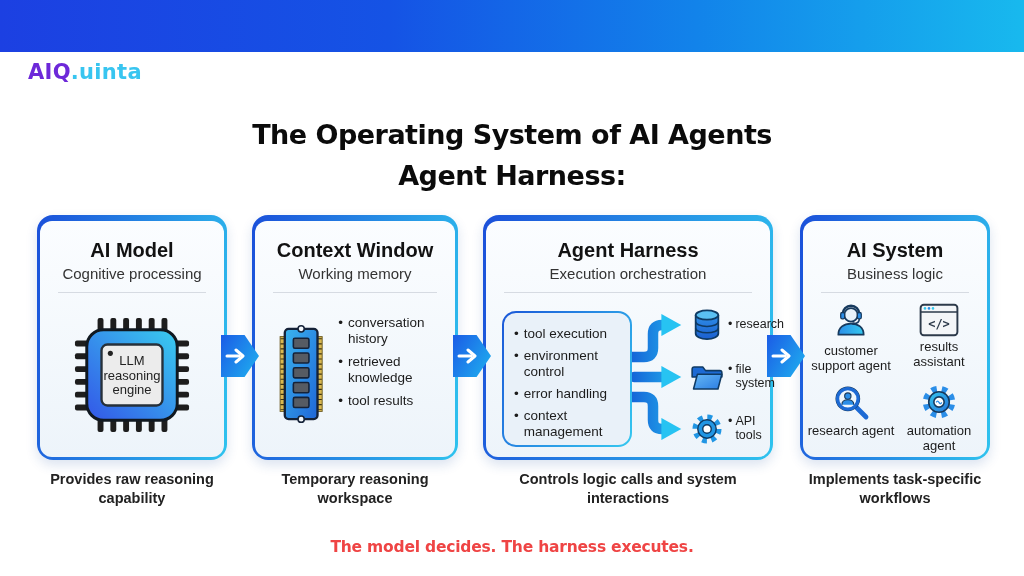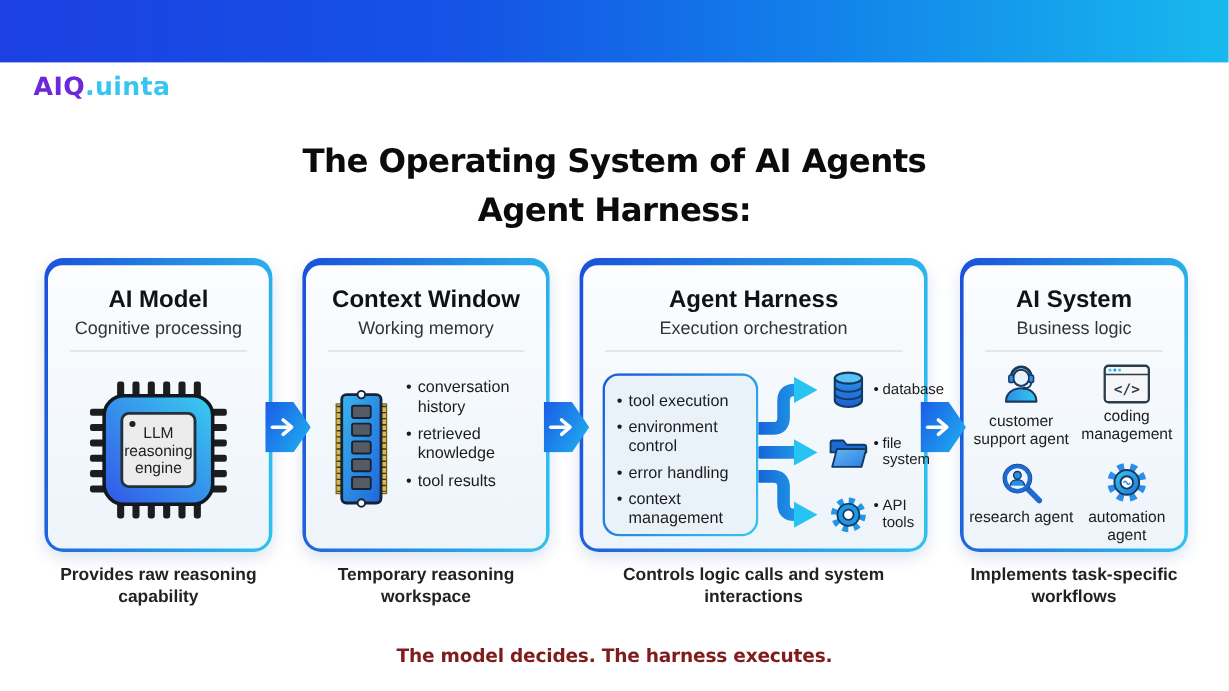--- a/index.html
+++ b/index.html
@@ -58,21 +58,21 @@
         background:linear-gradient(120deg,#1b5ce6,#1fb2ef);
         clip-path:polygon(0 0,62% 0,100% 50%,62% 100%,0 100%);
         display:flex;align-items:center;padding-left:4px;}
   .k1{left:221px;} .k2{left:453px;} .k3{left:767px;}
   
   .caption{position:absolute;top:470px;text-align:center;font-weight:bold;font-size:14.5px;
            color:#222;line-height:1.28;}
   .cap1{left:37px;width:190px;} .cap2{left:252px;width:206px;}
   .cap3{left:483px;width:290px;} .cap4{left:800px;width:190px;}
   .tagline{position:absolute;top:538px;left:0;width:1024px;text-align:center;
-           font-weight:bold;font-size:15.5px;color:#7f1d1d;font-family:"DejaVu Sans",sans-serif;letter-spacing:-.2px;}
+           font-weight:bold;font-size:15.5px;color:#ef4444;font-family:"DejaVu Sans",sans-serif;letter-spacing:-.2px;}
 </style>
 </head>
 <body>
 
 <div class="stage">
 
   <div class="topbar"></div>
 
   <div class="logo">
     <span class="logo-a">AIQ</span><span class="logo-b">.uinta</span>
@@ -227,21 +227,21 @@
                   <stop offset="0" stop-color="#2f8fe8"></stop>
                   <stop offset="1" stop-color="#1b5fd0"></stop>
                 </linearGradient>
               </defs>
             <path d="M8 10 v26 c0 4.5 7.2 8 16 8 s16 -3.5 16 -8 V10" fill="url(#dbg)" stroke="#0f3a63" stroke-width="2.5"></path>
             <path d="M8 19.5 c0 3.6 7.2 6.5 16 6.5 s16 -2.9 16 -6.5 M8 28.5 c0 3.6 7.2 6.5 16 6.5 s16 -2.9 16 -6.5" fill="none" stroke="#0f3a63" stroke-width="2.2"></path>
             <ellipse cx="24" cy="10" rx="16" ry="6.5" fill="#5bc0f2" stroke="#0f3a63" stroke-width="2.5"></ellipse>
           </svg>
           <div class="target-label">
               <span>•</span>
-              <span class="lbl-wide">database</span>
+              <span class="lbl-wide">research</span>
             </div>
         </div>
         <div class="target-row t1">
           <svg width="34" height="30" viewBox="0 0 48 42">
             <defs>
                 <linearGradient id="fg" x1="0" y1="0" x2="1" y2="1">
                   <stop offset="0" stop-color="#66b8f5"></stop>
                   <stop offset="1" stop-color="#2a7ce2"></stop>
                 </linearGradient>
               </defs>
@@ -296,21 +296,21 @@
 
         <div class="agent">
           <svg width="40" height="34" viewBox="0 0 50 42">
             <rect x="2" y="2" width="46" height="38" rx="4" fill="#f4f6f8" stroke="#2d3a4a" stroke-width="2.4"></rect>
             <path d="M2 11 h46" stroke="#2d3a4a" stroke-width="1.6"></path>
             <circle cx="7.5" cy="6.5" r="1.6" fill="#35c8ee"></circle>
               <circle cx="12.5" cy="6.5" r="1.6" fill="#2b8ee8"></circle>
               <circle cx="17.5" cy="6.5" r="1.6" fill="#35c8ee"></circle>
             <text x="25" y="31" text-anchor="middle" font-size="15" font-weight="bold" fill="#2d3a4a" font-family="DejaVu Sans Mono, monospace">&lt;/&gt;</text>
           </svg>
-          <div class="agent-label">coding management</div>
+          <div class="agent-label">results assistant</div>
         </div>
 
         <div class="agent">
           <svg width="38" height="38" viewBox="0 0 48 48">
             <line x1="31" y1="31" x2="43" y2="43" stroke="#1d6ad4" stroke-width="6" stroke-linecap="round"></line>
             <circle cx="20" cy="20" r="14.8" fill="none" stroke="#173a5e" stroke-width="1.6"></circle>
             <circle cx="20" cy="20" r="13" fill="#eef6fd" stroke="#1d6ad4" stroke-width="4.2"></circle>
             <circle cx="20" cy="16.5" r="4" fill="#2b8ee8" stroke="#173a5e" stroke-width="1.4"></circle>
             <path d="M12.5 27.5 c0 -4 3.3 -6.3 7.5 -6.3 s7.5 2.3 7.5 6.3" fill="#2b8ee8" stroke="#173a5e" stroke-width="1.4"></path>
           </svg>

